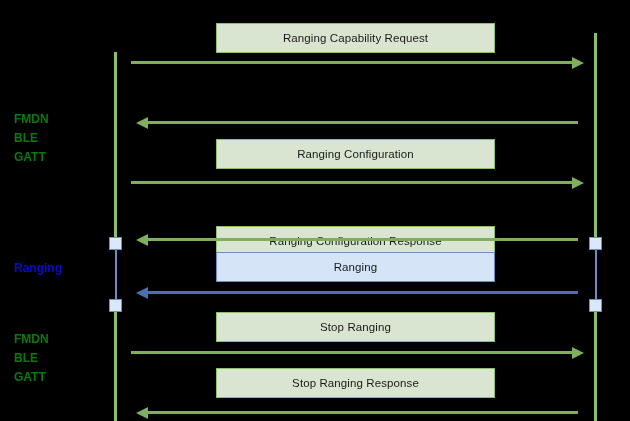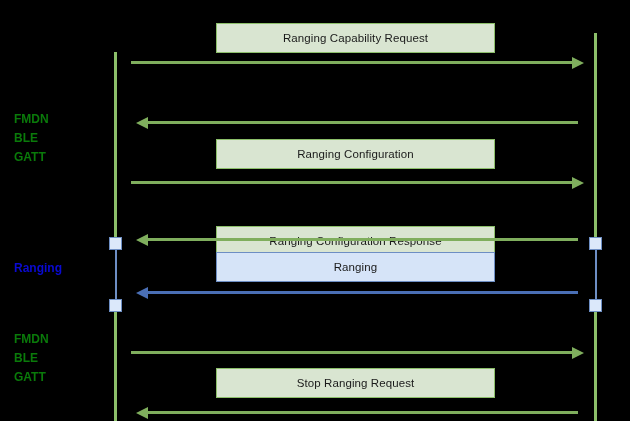--- a/index.html
+++ b/index.html
@@ -158,22 +158,25 @@
   </div>
   <div class="arrow-line green" style="left:148px; top:238px; width:430px;"></div>
   <div class="arrow-head left green" style="left:136px; top:233.5px;"></div>
 
   <div class="msgbox blue" style="top:252px;">
     <span>Ranging</span>
   </div>
   <div class="arrow-line blue" style="left:148px; top:291px; width:430px;"></div>
   <div class="arrow-head left blue" style="left:136px; top:286.5px;"></div>
 
+  <div class="msgbox green" style="top:312px;">
+    <span>Stop Ranging</span>
+  </div>
   <div class="arrow-line green" style="left:131px; top:351px; width:442px;"></div>
   <div class="arrow-head right green" style="left:572px; top:346.5px;"></div>
 
   <div class="msgbox green" style="top:368px;">
-    <span>Stop Ranging Request</span>
+    <span>Stop Ranging Response</span>
   </div>
   <div class="arrow-line green" style="left:148px; top:411px; width:430px;"></div>
   <div class="arrow-head left green" style="left:136px; top:406.5px;"></div>
 
 </div>
 
 </body></html>

